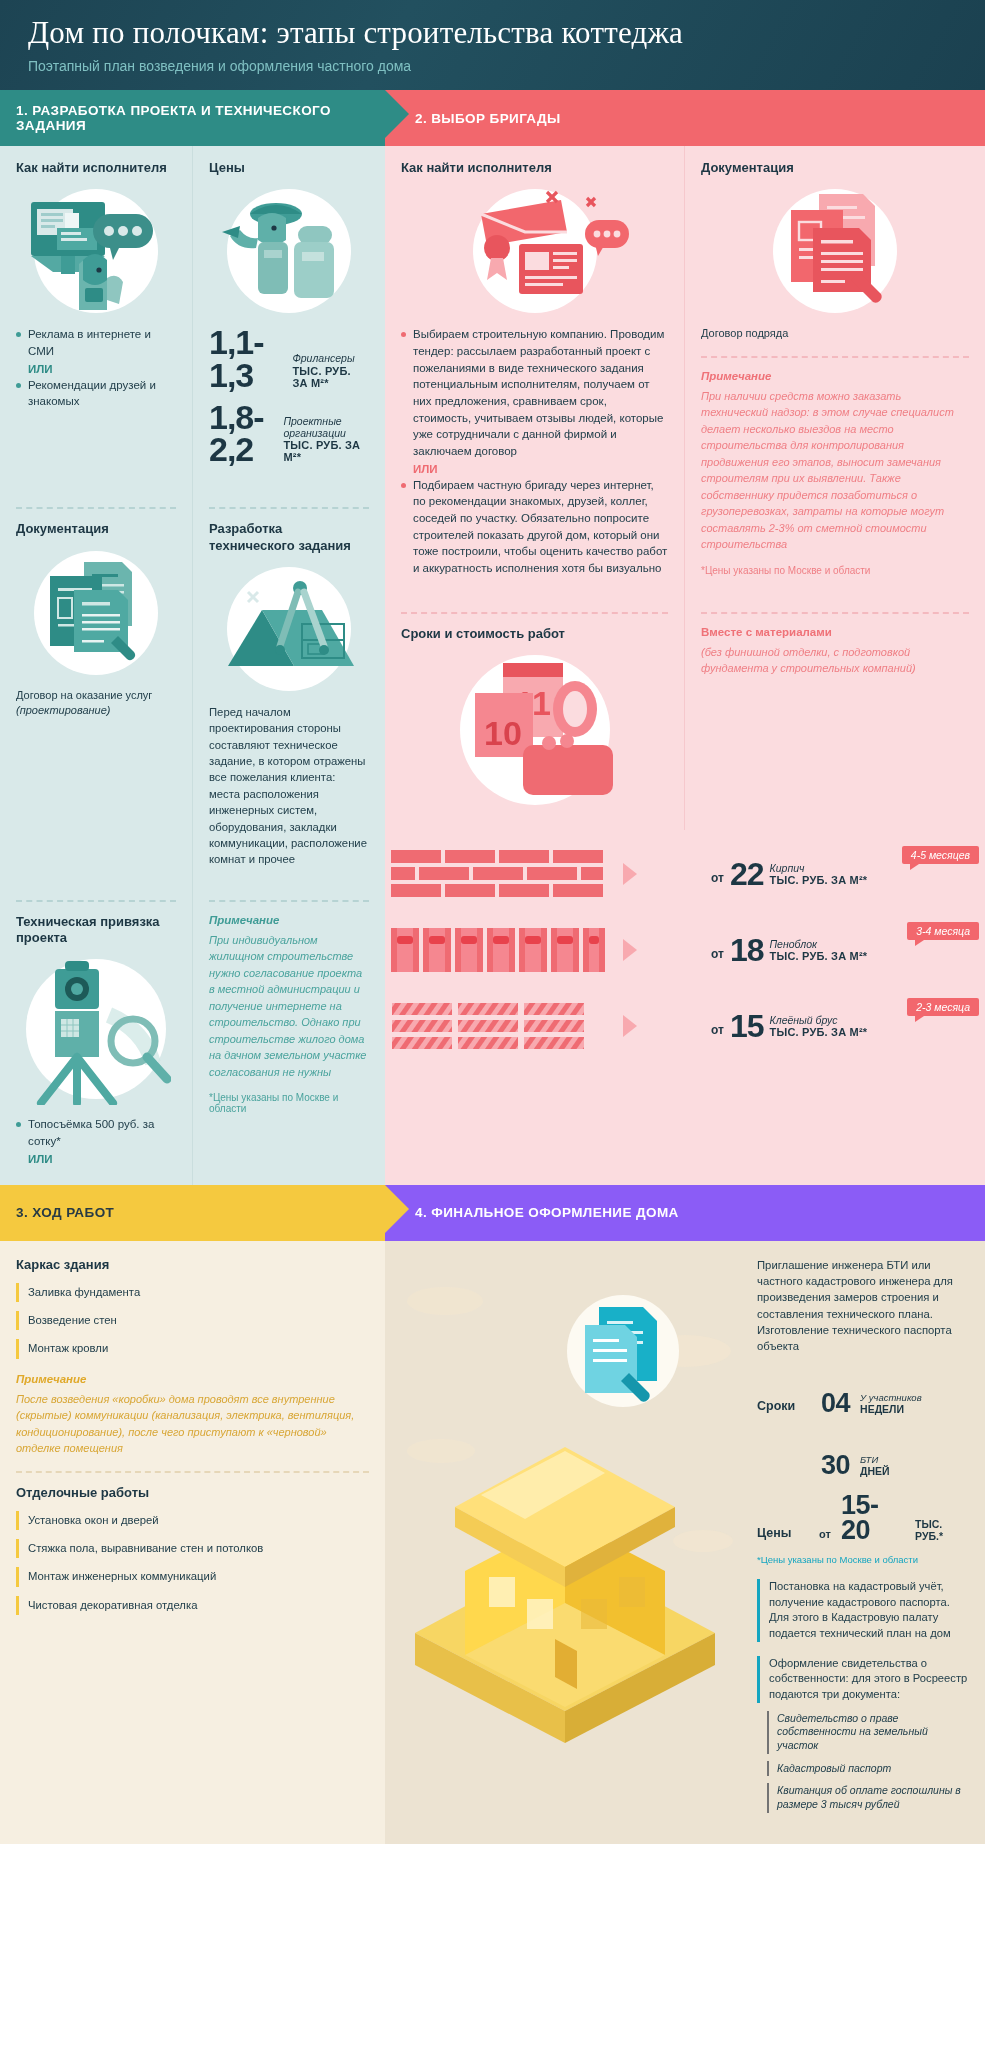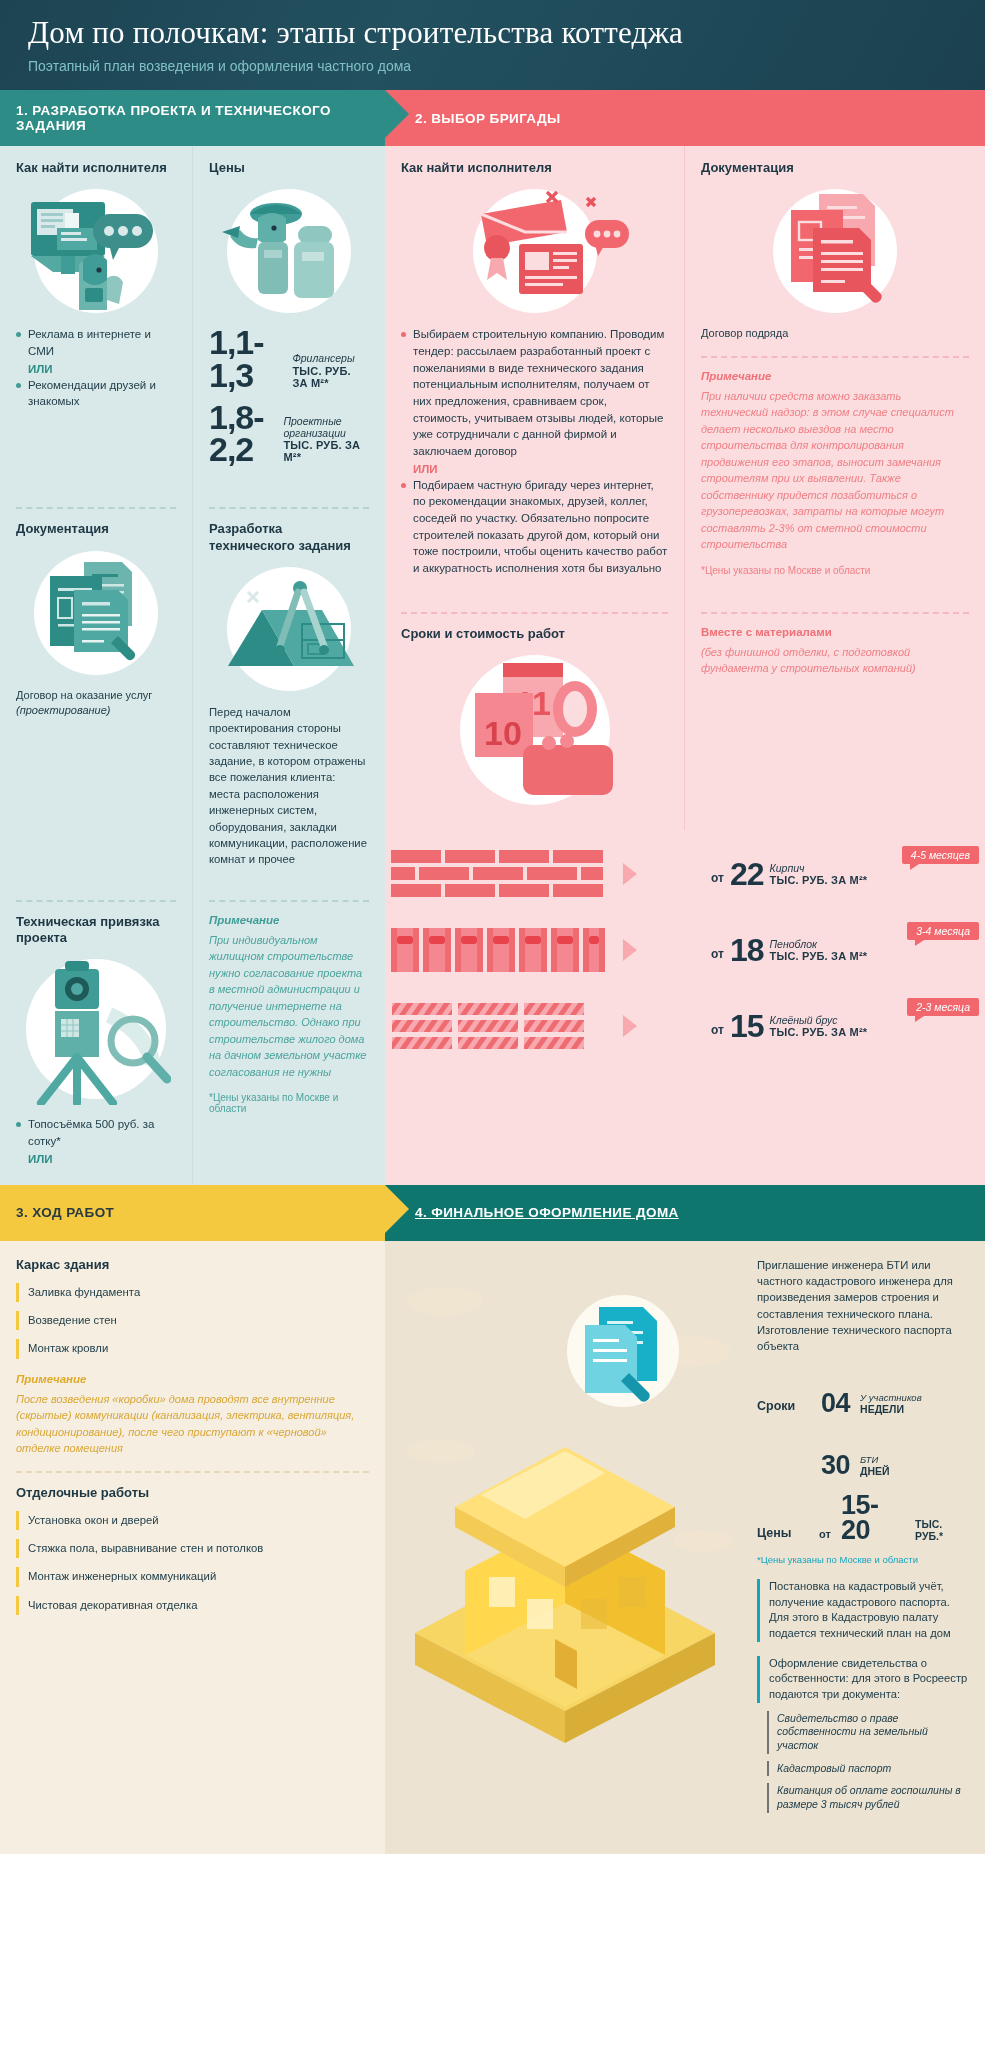--- a/index.html
+++ b/index.html
@@ -34,21 +34,21 @@
   
   .bars { display: flex; height: 56px; }
   .bar {
     display: flex; align-items: center;
     font-size: 13.5px; font-weight: 700; letter-spacing: .4px;
     color: #fff; padding-left: 16px; position: relative;
   }
   .bar-teal  { background: #2e8c86; width: 385px; }
   .bar-red   { background: #f2676d; width: 600px; padding-left: 30px; }
   .bar-yellow{ background: #f5c93f; width: 385px; color:#273a44; }
-  .bar-cyan  { background: #0f766e; width: 600px; padding-left: 30px; text-decoration: underline; }
+  .bar-cyan  { background: #8b5cf6; width: 600px; padding-left: 30px; }
   .arrow-notch {
     position: absolute; right: -24px; top: 0;
     width: 0; height: 0; z-index: 3;
     border-top: 24px solid transparent;
     border-bottom: 24px solid transparent;
   }
   .bar-teal .arrow-notch { border-left: 24px solid #2e8c86; }
   .bar-yellow .arrow-notch { border-left: 24px solid #f5c93f; }
 
   
@@ -130,21 +130,21 @@
   .badge::after {
     content:""; position:absolute; left:8px; bottom:-6px;
     width:0;height:0;border-left:9px solid #f2676d;border-bottom:6px solid transparent;
   }
 
   
   .stage2 { display:flex; }
   .col-left2 { width:385px; background:#f6efe1; padding:16px 16px 20px; }
   .col-right2 { width:600px; background:#ece3d2; display:flex; position:relative;}
   .house-pane { width:360px; position:relative; }
-  .right-pane2 { width:240px; background:#ece3d2; padding:16px 14px 34px 12px; }
+  .right-pane2 { width:240px; background:#ece3d2; padding:16px 14px 24px 12px; }
 
   .tick-list { list-style:none; }
   .tick-list li {
     font-size:11.3px; color:#23404c; line-height:1.35;
     border-left:3px solid #f5c93f; padding:2px 0 2px 9px; margin-bottom:9px;
   }
   .note-title.y { color:#e0a92a; }
   .note-body.y { color:#d8a635; }
 
   .r4-intro { font-size:11.3px; color:#23404c; line-height:1.45; }

